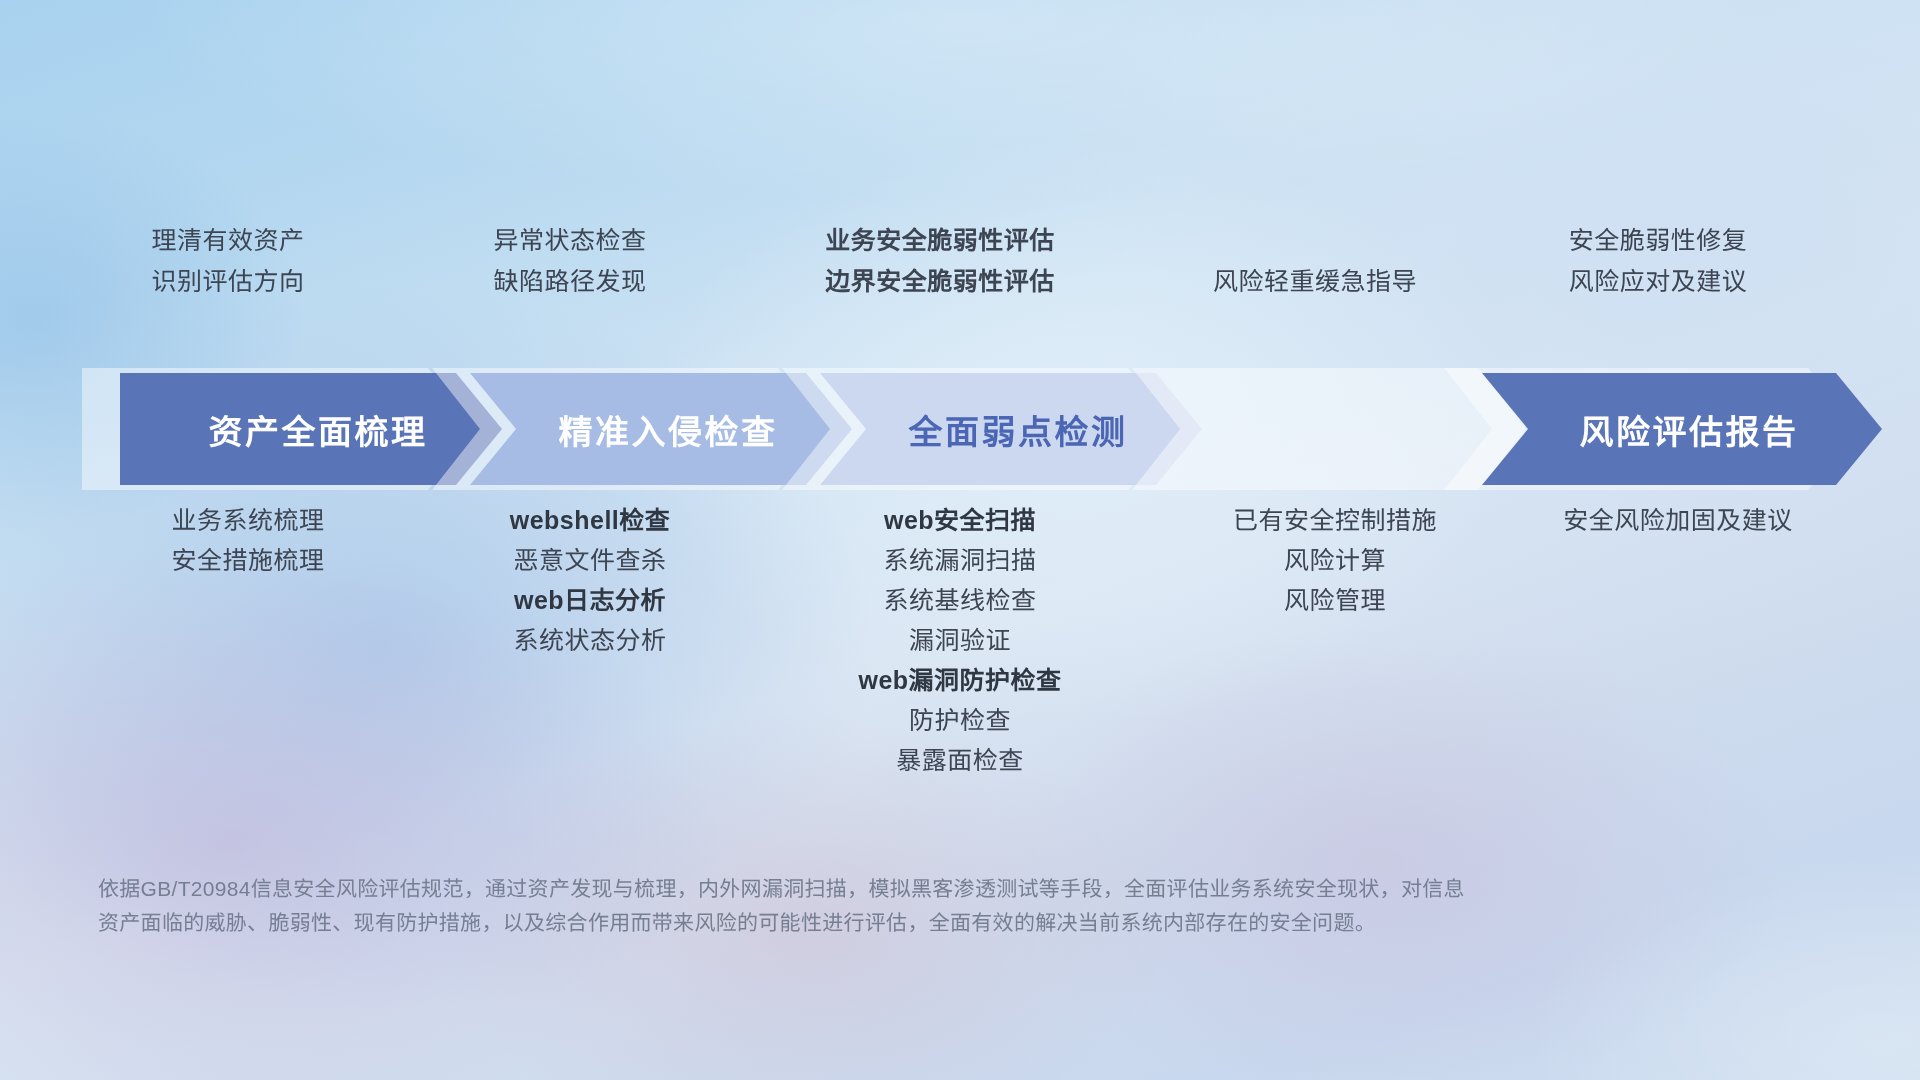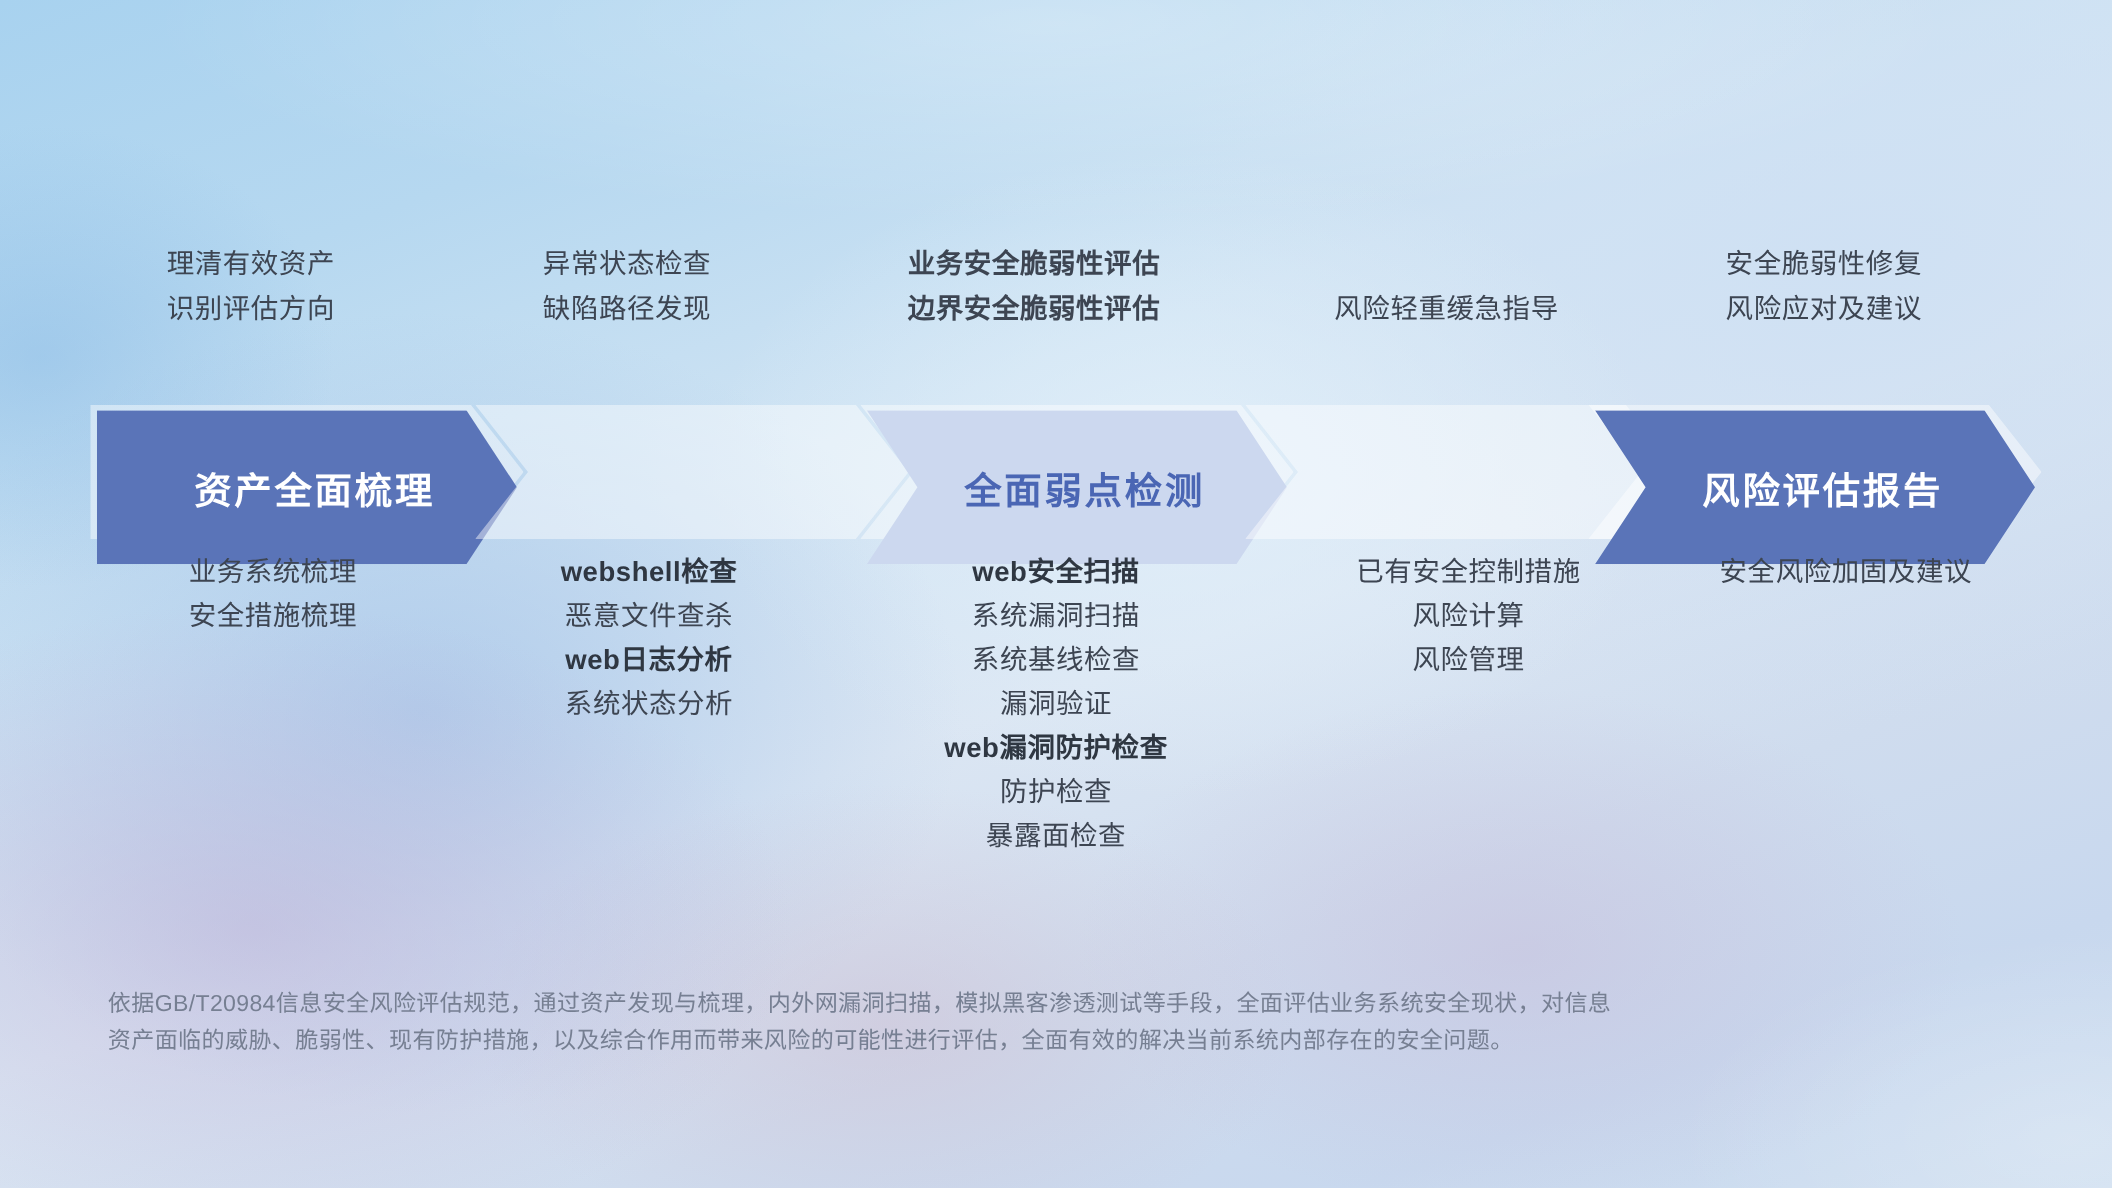--- a/index.html
+++ b/index.html
@@ -69,26 +69,27 @@
   .chevron-band {
     position: absolute;
     left: 0;
     right: 0;
     top: 373px;
     height: 112px;
   }
   .chev {
     position: absolute;
     top: 0;
-    height: 140px;
+    height: 112px;
     display: flex;
     align-items: center;
     justify-content: center;
     clip-path: polygon(0 0, calc(100% - 46px) 0, 100% 50%, calc(100% - 46px) 100%, 0 100%, 46px 50%);
     box-sizing: border-box;
+    margin-left: 32px;
   }
   .chev.first {
     clip-path: polygon(0 0, calc(100% - 46px) 0, 100% 50%, calc(100% - 46px) 100%, 0 100%);
   }
   .chev .chev-label {
     font-size: 34px;
     font-weight: bold;
     letter-spacing: 2.5px;
     white-space: nowrap;
     margin-left: 14px;
@@ -129,21 +130,20 @@
   
   .footer {
     position: absolute;
     left: 98px;
     top: 872px;
     width: 1550px;
     color: #767f92;
     font-size: 21px;
     line-height: 34px;
     letter-spacing: 0.3px;
-    margin-top: 24px;
   }
   .footer .fline { display: block; }
 </style>
 </head>
 <body>
 
 <div id="bg"></div>
 <div id="bg-sheen"></div>
 
 <div id="stage">
@@ -169,20 +169,23 @@
         <div class="cap-line">风险应对及建议</div>
       </div>
     </div>
 
   <div class="chevron-band" id="chevron-band">
       <div class="chev-halo first" style="left: 82px; width: 394px;"></div>
       <div class="chev first" style="left: 88px; width: 382px; background: linear-gradient(rgb(90, 116, 184) 0%, rgb(90, 116, 184) 55%, rgb(90, 116, 184) 100%); filter: saturate(1);">
         <div class="chev-label" style="color: rgb(255, 255, 255);">资产全面梳理</div>
       </div>
       <div class="chev-halo" style="left: 432px; width: 394px;"></div>
+      <div class="chev" style="left: 438px; width: 382px; background: linear-gradient(rgb(166, 188, 228) 0%, rgb(166, 188, 228) 55%, rgb(166, 188, 228) 100%); filter: saturate(1);">
+        <div class="chev-label" style="color: rgb(255, 255, 255);">精准入侵检查</div>
+      </div>
       <div class="chev-halo" style="left: 782px; width: 394px;"></div>
       <div class="chev" style="left: 788px; width: 382px; background: linear-gradient(rgb(204, 216, 239) 0%, rgb(204, 216, 239) 55%, rgb(204, 216, 239) 100%); filter: saturate(1);">
         <div class="chev-label" style="color: rgb(74, 102, 180);">全面弱点检测</div>
       </div>
       <div class="chev-halo" style="left: 1132px; width: 394px;"></div>
       <div class="chev-halo" style="left: 1444px; width: 412px;"></div>
       <div class="chev" style="left: 1450px; width: 400px; background: linear-gradient(rgb(90, 116, 184) 0%, rgb(90, 116, 184) 55%, rgb(90, 116, 184) 100%); filter: saturate(1);">
         <div class="chev-label" style="color: rgb(255, 255, 255); text-align: center;">风险评估报告</div>
       </div>
     </div>

